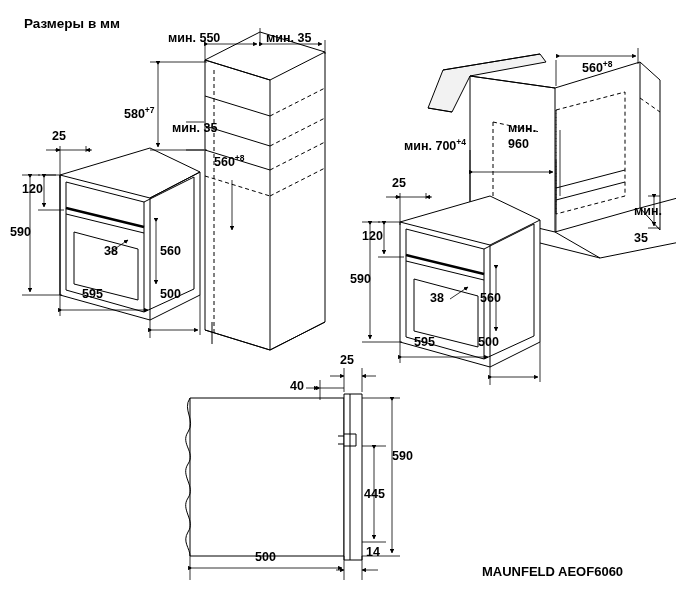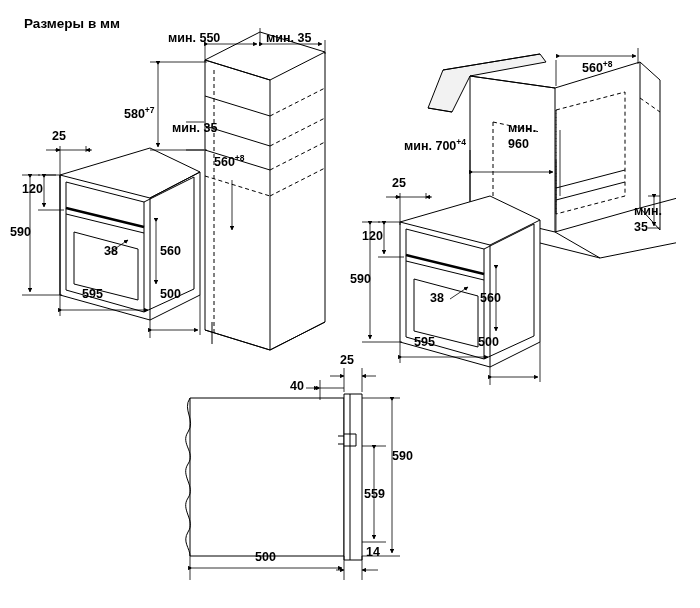--- a/index.html
+++ b/index.html
@@ -227,50 +227,51 @@
         <path d="M378,570 L362,570" marker-end="url(#ahs)"></path>
 
         <path d="M190,556 L190,580"></path>
         <path d="M192,568 L342,568" marker-start="url(#ahs)" marker-end="url(#ahs)"></path>
       </g>
 
     </g>
   </svg>
 
   <div class="title" style="left:24px; top:16px;">Размеры в мм</div>
+  <div class="model" style="left:482px; top:564px;">MAUNFELD AEOF6060</div>
 
   <div class="lbl b" style="left:52px; top:130px;">25</div>
   <div class="lbl b" style="left:22px; top:183px;">120</div>
   <div class="lbl b" style="left:10px; top:226px;">590</div>
   <div class="lbl b" style="left:104px; top:245px;">38</div>
   <div class="lbl b" style="left:160px; top:245px;">560</div>
   <div class="lbl b" style="left:82px; top:288px;">595</div>
   <div class="lbl b" style="left:160px; top:288px;">500</div>
 
   <div class="lbl b" style="left:168px; top:32px;">мин. 550</div>
   <div class="lbl b" style="left:266px; top:32px;">мин. 35</div>
   <div class="lbl b" style="left:124px; top:104px;"><span>580</span><span class="sup">+7</span></div>
   <div class="lbl b" style="left:172px; top:122px;">мин. 35</div>
   <div class="lbl b" style="left:214px; top:152px;"><span>560</span><span class="sup">+8</span></div>
 
   <div class="lbl b" style="left:582px; top:58px;"><span>560</span><span class="sup">+8</span></div>
   <div class="lbl b" style="left:404px; top:136px;"><span>мин. 700</span><span class="sup">+4</span></div>
   <div class="lbl b" style="left:508px; top:122px;">мин.</div>
   <div class="lbl b" style="left:508px; top:138px;">960</div>
   <div class="lbl b" style="left:634px; top:205px;">мин.</div>
-  <div class="lbl b" style="left:634px; top:221px;">35</div>
+  <div class="lbl b" style="left:634px; top:232px;">35</div>
 
   <div class="lbl b" style="left:392px; top:177px;">25</div>
   <div class="lbl b" style="left:362px; top:230px;">120</div>
   <div class="lbl b" style="left:350px; top:273px;">590</div>
   <div class="lbl b" style="left:430px; top:292px;">38</div>
   <div class="lbl b" style="left:480px; top:292px;">560</div>
   <div class="lbl b" style="left:414px; top:336px;">595</div>
   <div class="lbl b" style="left:478px; top:336px;">500</div>
 
   <div class="lbl b" style="left:340px; top:354px;">25</div>
   <div class="lbl b" style="left:290px; top:380px;">40</div>
   <div class="lbl b" style="left:392px; top:450px;">590</div>
-  <div class="lbl b" style="left:364px; top:488px;">559</div>
+  <div class="lbl b" style="left:364px; top:488px;">445</div>
   <div class="lbl b" style="left:366px; top:546px;text-align:center;">14</div>
   <div class="lbl b" style="left:255px; top:551px;">500</div>
 
 </div>
 
 </body></html>

